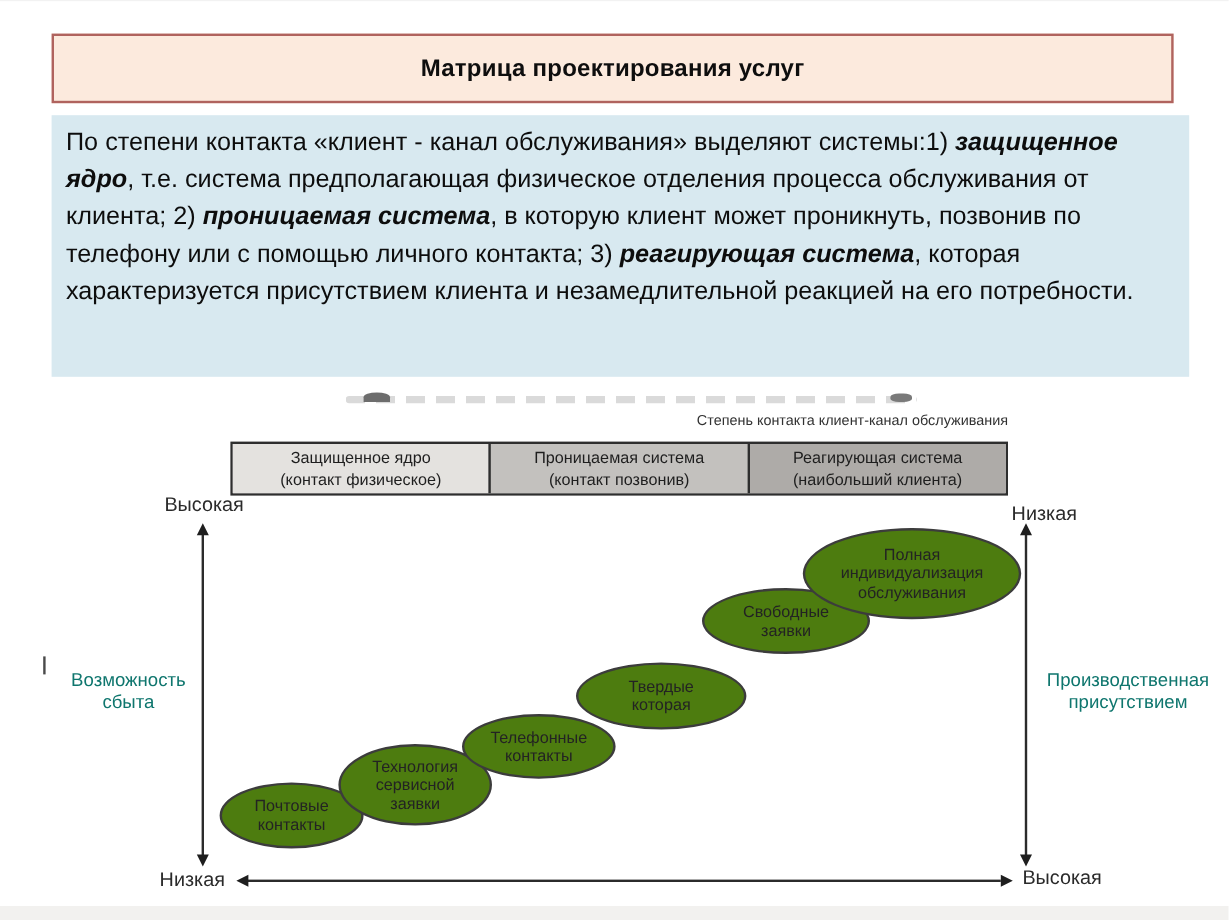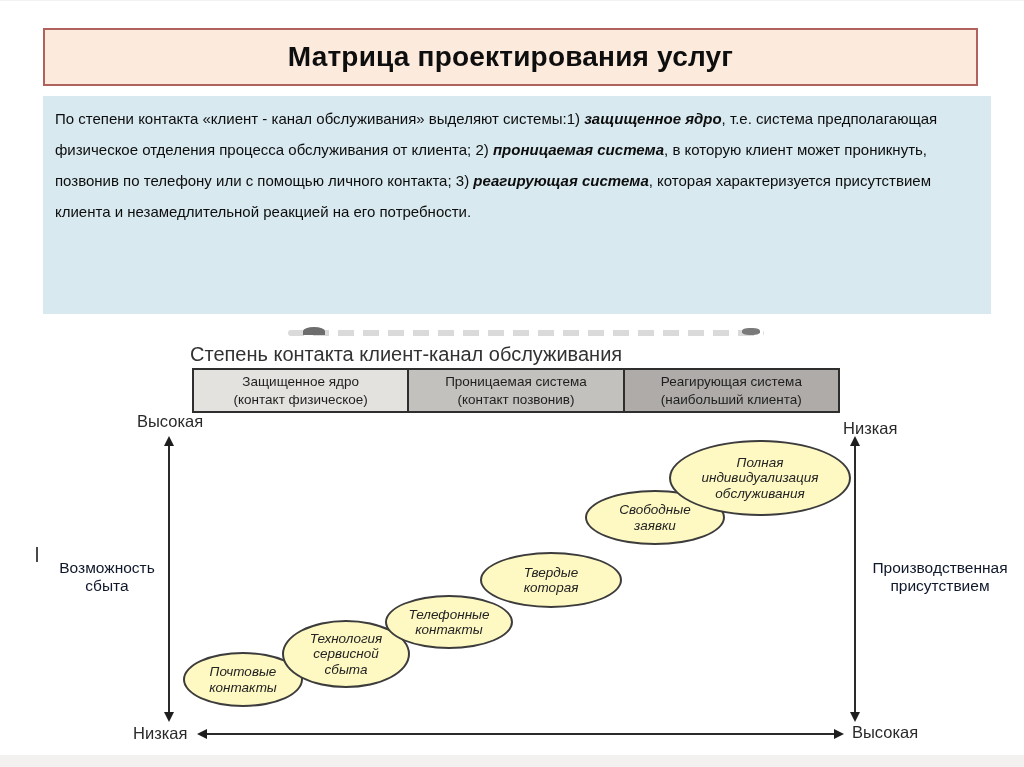--- a/index.html
+++ b/index.html
@@ -8,37 +8,37 @@
     background:#ffffff; font-family:"Liberation Sans", sans-serif;
     border-top:1px solid #f2f2f2;
   }
   
   .title-box {
     position:absolute; left:43px; top:27px; width:935px; height:58px;
     background:var(--title_box_bg,#fceadd);
     border:2px solid var(--title_box_border,#b0635e);
     box-sizing:border-box; display:flex; align-items:center; justify-content:center;
   }
-  .title-box h1 { margin:16px; font-size:28px; font-weight:bold; color:#0e0e0e; letter-spacing:.2px; }
+  .title-box h1 { margin:16px; font-size:20px; font-weight:bold; color:#0e0e0e; letter-spacing:.2px; }
   
   .intro-box {
     position:absolute; left:43px; top:95px; width:948px; height:218px;
     background:var(--intro_bg,#d8e9f0); box-sizing:border-box; padding:7px 14px 0 12px;
   }
-  .intro-box p { margin:0; font-size:15px; line-height:31px; color:#0d0d0d; }
+  .intro-box p { margin:0; font-size:21px; line-height:31px; color:#0d0d0d; }
   .intro-box .bi { font-weight:bold; font-style:italic; }
   
   .diagram { position:absolute; left:0; top:318px; width:1024px; height:436px; color:var(--ink,#2b2b2b); }
   .artifact-line {
     position:absolute; left:288px; top:11px; width:476px; height:6px; opacity:.5; border-radius:3px;
     background:repeating-linear-gradient(90deg,#b5b5b5 0 16px, transparent 16px 25px);
   }
   .artifact-blob-a { position:absolute; left:303px; top:8px; width:22px; height:8px; background:#6d6d6d; border-radius:50% 50% 0 0; }
   .artifact-blob-b { position:absolute; left:742px; top:9px; width:18px; height:7px; background:#7a7a7a; border-radius:40%; }
-  .axis-title { position:absolute; left:190px; top:24px; width:650px; text-align:left; font-size:20px; color:#323232; }
+  .axis-title { position:absolute; left:190px; top:24px; width:650px; text-align:right; font-size:12px; color:#323232; }
   .matrix {
     position:absolute; left:192px; top:49px; width:648px; height:45px;
     display:flex; border:2px solid #2e2e2e; box-sizing:border-box;
   }
   .matrix .cell {
     flex:1 1 0; display:flex; flex-direction:column; align-items:center; justify-content:center;
     font-size:13.5px; line-height:1.3; color:#1e1e1e; text-align:center;
   }
   .matrix .cell + .cell { border-left:2px solid #2e2e2e; }
   .cell-1 { background:var(--matrix_cell_1,#e4e2df); }
@@ -46,27 +46,27 @@
   .cell-3 { background:var(--matrix_cell_3,#aeaba8); }
   
   .vline { position:absolute; width:2px; background:#2b2b2b; }
   .hline { position:absolute; height:2px; background:#2b2b2b; }
   .arrow { position:absolute; width:0; height:0; }
   .arrow.up    { border-left:5px solid transparent; border-right:5px solid transparent; border-bottom:10px solid #1e1e1e; }
   .arrow.down  { border-left:5px solid transparent; border-right:5px solid transparent; border-top:10px solid #1e1e1e; }
   .arrow.left  { border-top:5px solid transparent; border-bottom:5px solid transparent; border-right:10px solid #1e1e1e; }
   .arrow.right { border-top:5px solid transparent; border-bottom:5px solid transparent; border-left:10px solid #1e1e1e; }
   .corner-label { position:absolute; font-size:16.5px; color:#2a2a2a; }
-  .axis-label { position:absolute; text-align:center; font-size:15.5px; line-height:1.15; color:#0f172a; white-space:pre-line; }
+  .axis-label { position:absolute; text-align:center; font-size:15.5px; line-height:1.15; color:#0f766e; white-space:pre-line; }
   .scan-artifact { position:absolute; left:36px; top:228px; width:2px; height:15px; background:#4a4a4a; }
   
   .ellipse {
-    position:absolute; border:2px solid #3c3c3c; border-radius:50%; background:#fef9c3;
+    position:absolute; border:2px solid #3c3c3c; border-radius:50%; background:#4d7c0f;
     display:flex; align-items:center; justify-content:center; text-align:center;
-    font-size:13.5px; line-height:1.12; color:#232323; white-space:pre-line; box-sizing:border-box;font-style:italic;
+    font-size:13.5px; line-height:1.12; color:#232323; white-space:pre-line; box-sizing:border-box;
   }
   .bottom-strip { position:absolute; left:0; top:754px; width:1024px; height:13px; background:#f2f1ef; }
 </style>
 </head>
 <body>
 
 <div class="slide">
 
   <div class="title-box">
     <h1>Матрица проектирования услуг</h1>
@@ -120,21 +120,21 @@
     <div class="arrow right" style="left:834px; top:410px;"></div>
     <span class="corner-label" style="left:852px; top:404px;">Высокая</span>
 
     <div class="ellipse" style="left:183px; top:333px; width:120px; height:55px;">
       <span>Почтовые
 контакты</span>
     </div>
     <div class="ellipse" style="left:282px; top:301px; width:128px; height:68px;">
       <span>Технология
 сервисной
-сбыта</span>
+заявки</span>
     </div>
     <div class="ellipse" style="left:385px; top:276px; width:128px; height:54px;">
       <span>Телефонные
 контакты</span>
     </div>
     <div class="ellipse" style="left:480px; top:233px; width:142px; height:56px;">
       <span>Твердые
 которая</span>
     </div>
     <div class="ellipse" style="left:585px; top:171px; width:140px; height:55px;">

